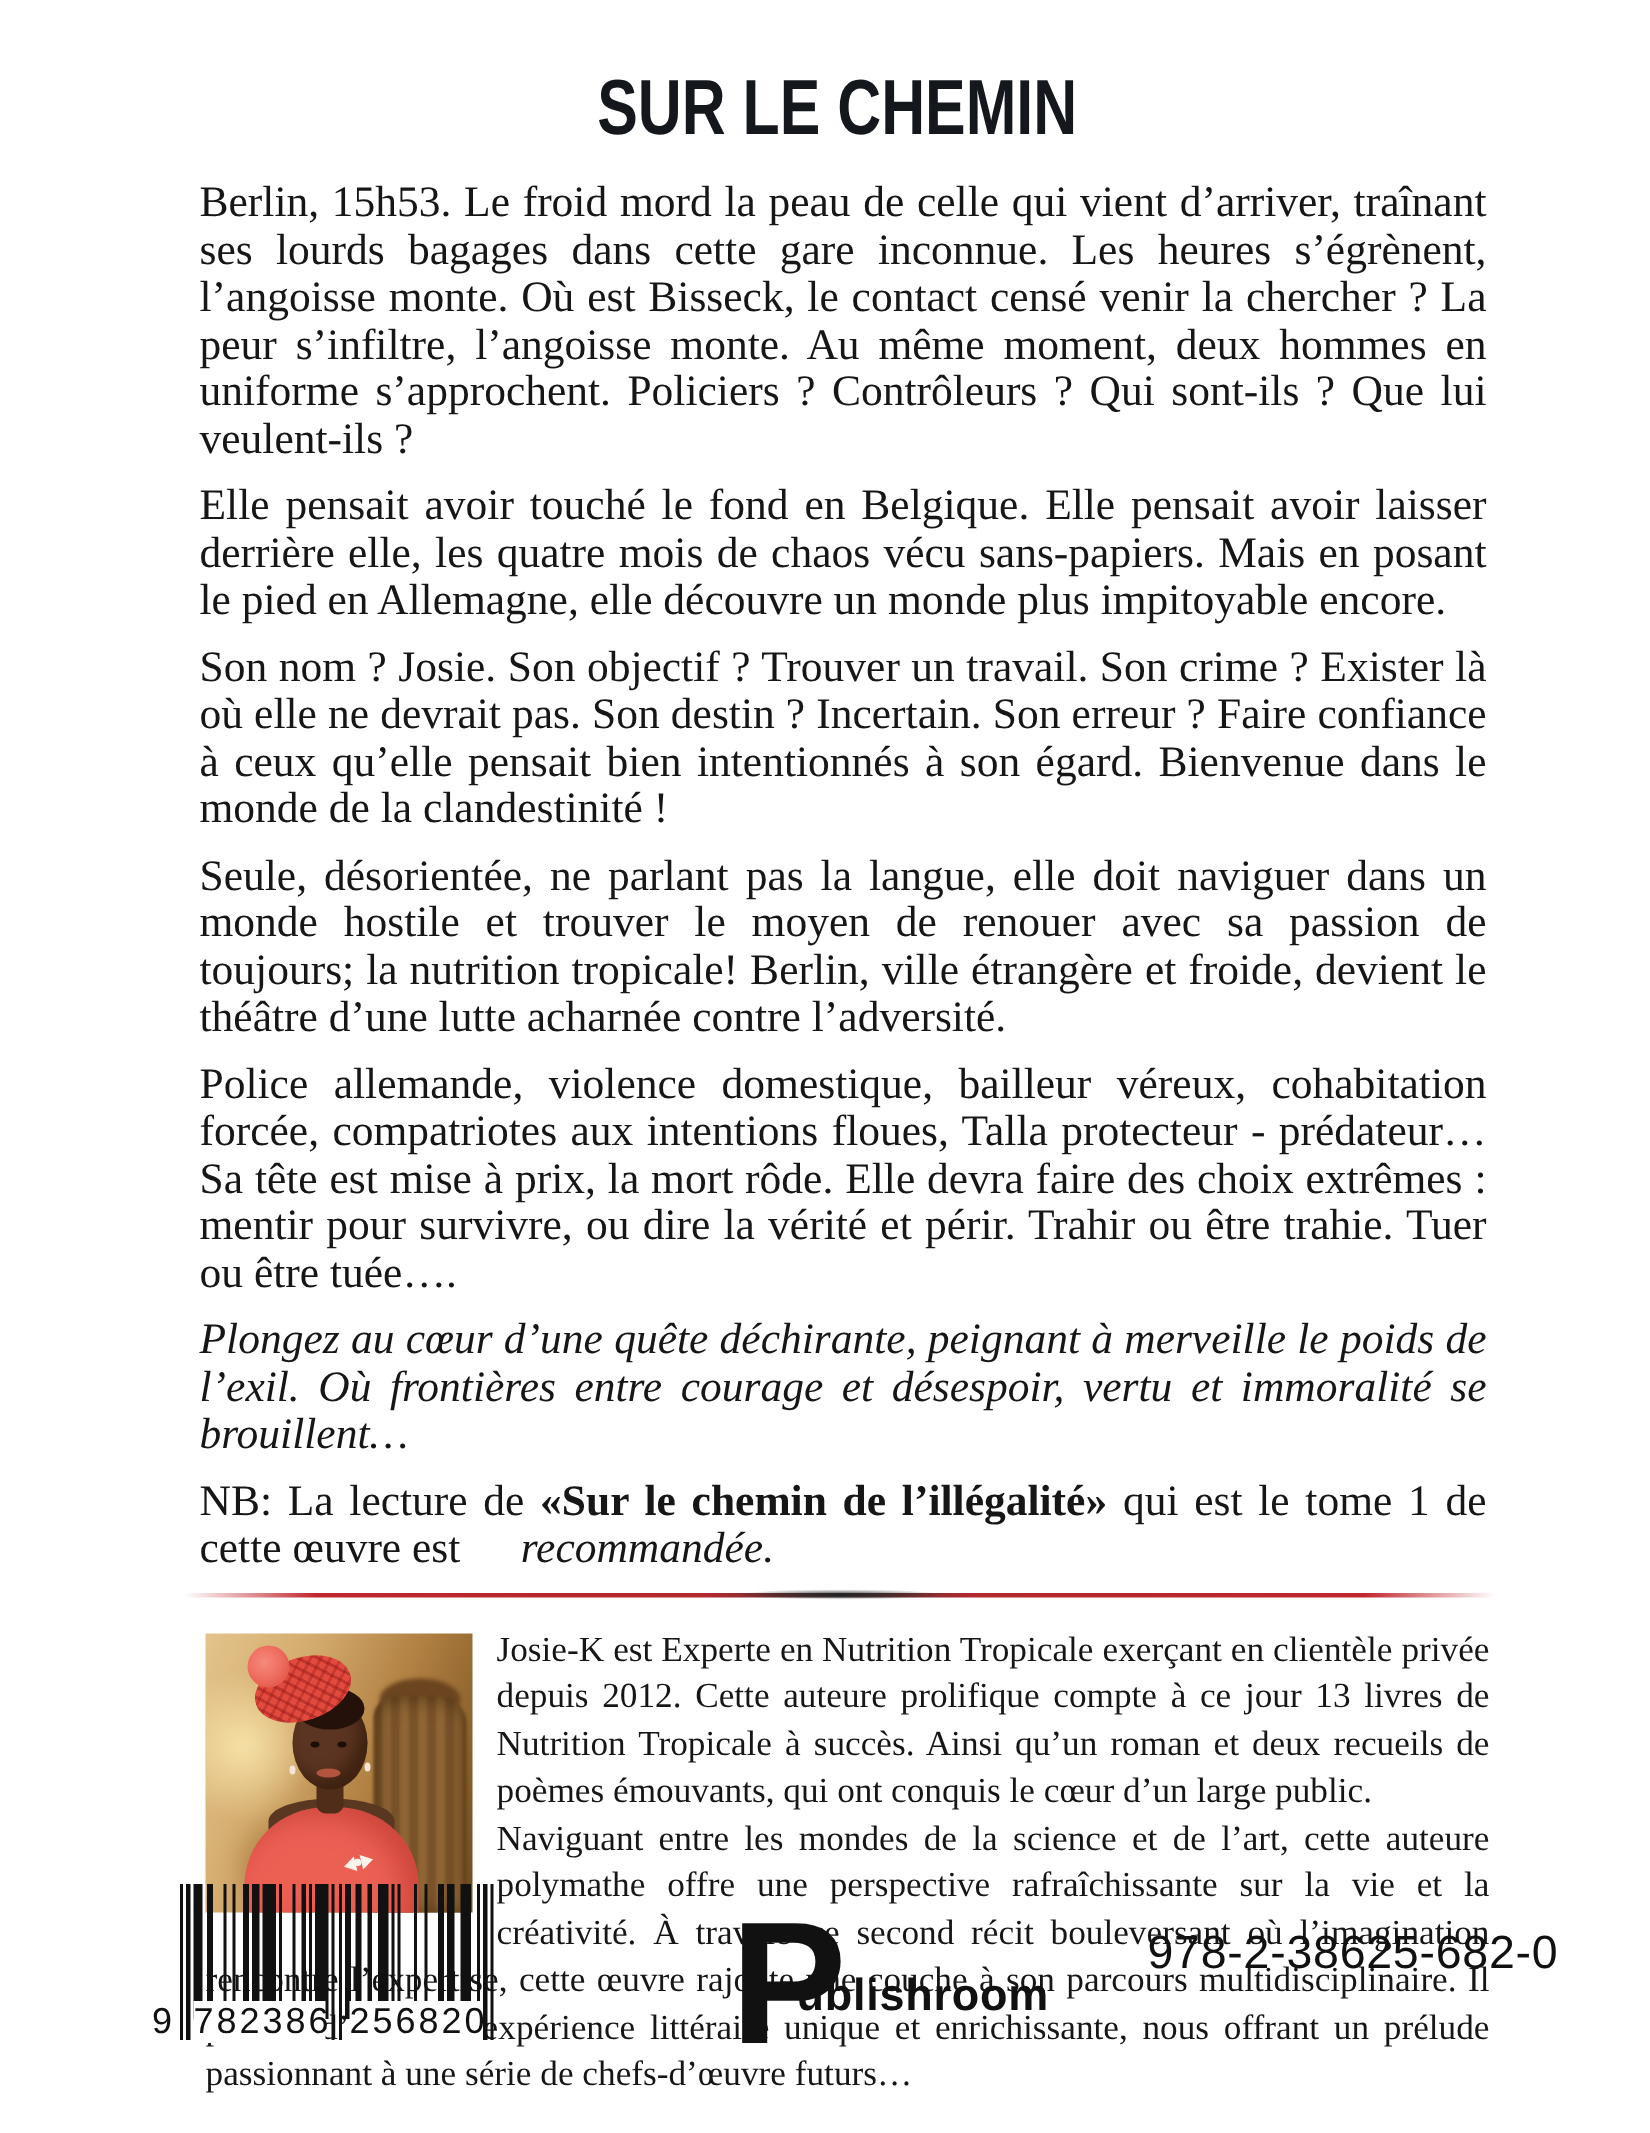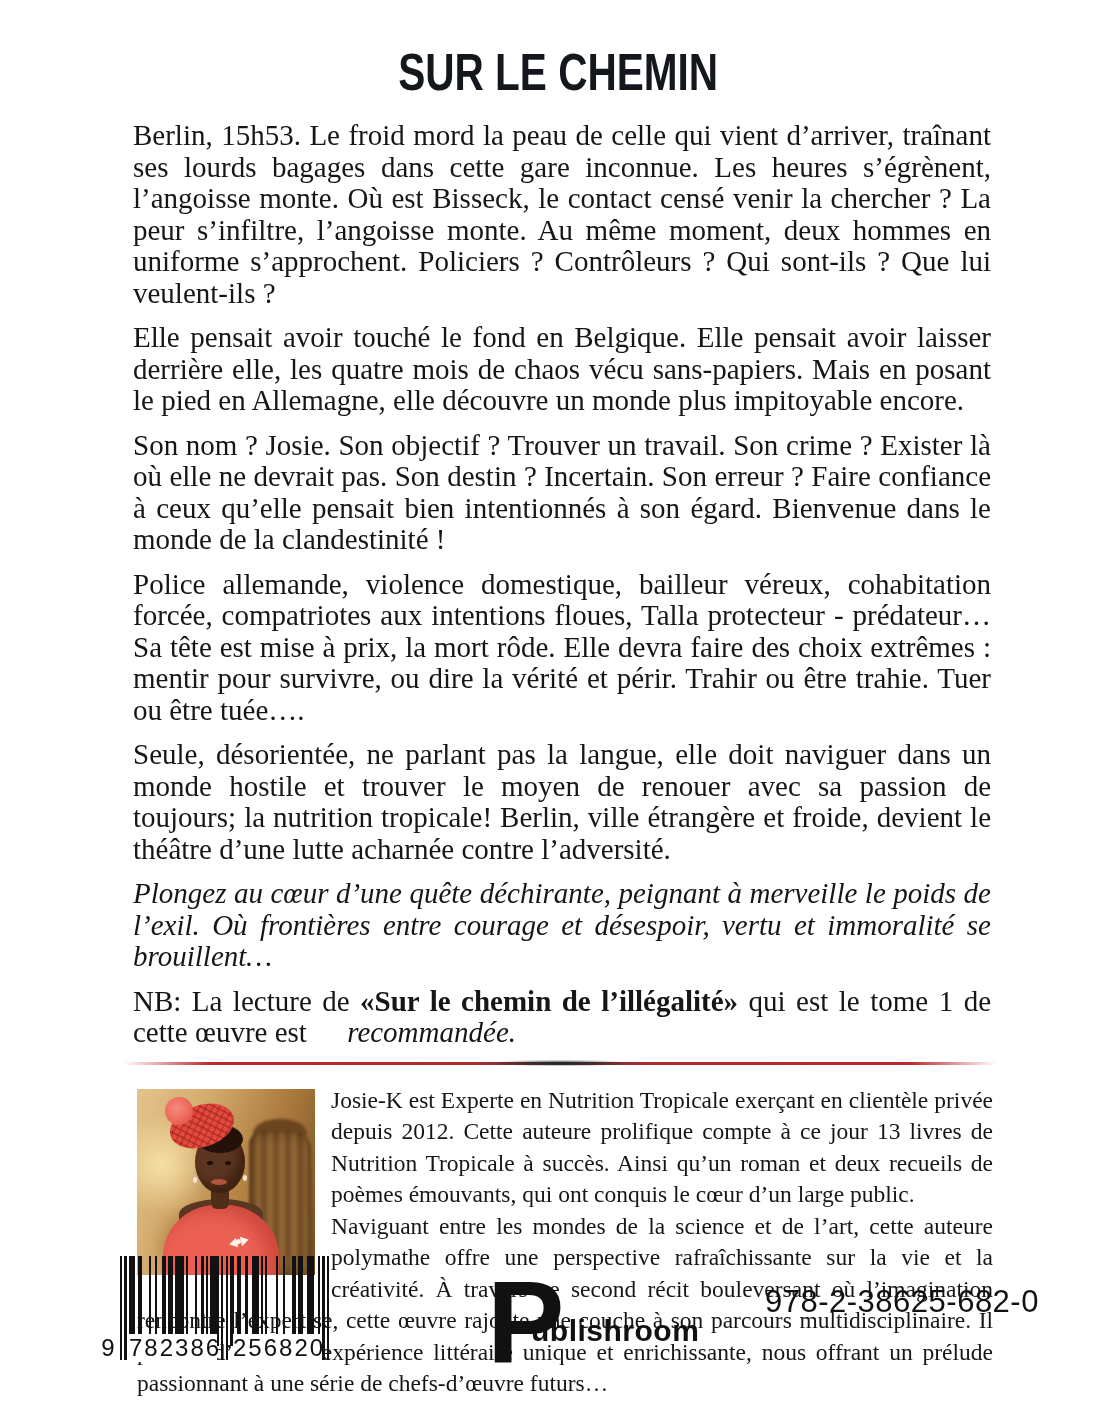--- a/index.html
+++ b/index.html
@@ -107,22 +107,22 @@
 <div class="title-block">
   <div>
     <span class="title-line1">SUR LE CHEMIN</span>
   </div>
 </div>
 
 <div class="synopsis">
   <p>Berlin, 15h53. Le froid mord la peau de celle qui vient d’arriver, traînant ses lourds bagages dans cette gare inconnue. Les heures s’égrènent, l’angoisse monte. Où est Bisseck, le contact censé venir la chercher ? La peur s’infiltre, l’angoisse monte. Au même moment, deux hommes en uniforme s’approchent. Policiers ? Contrôleurs ? Qui sont-ils ? Que lui veulent-ils ?</p>
   <p>Elle pensait avoir touché le fond en Belgique. Elle pensait avoir laisser derrière elle, les quatre mois de chaos vécu sans-papiers. Mais en posant le pied en Allemagne, elle découvre un monde plus impitoyable encore.</p>
   <p>Son nom ? Josie. Son objectif ? Trouver un travail. Son crime ? Exister là où elle ne devrait pas. Son destin ? Incertain. Son erreur ? Faire confiance à ceux qu’elle pensait bien intentionnés à son égard. Bienvenue dans le monde de la clandestinité !</p>
+  <p>Seule, désorientée, ne parlant pas la langue, elle doit naviguer dans un monde hostile et trouver le moyen de renouer avec sa passion de toujours; la nutrition tropicale! Berlin, ville étrangère et froide, devient le théâtre d’une lutte acharnée contre l’adversité.</p>
   <p>Police allemande, violence domestique, bailleur véreux, cohabitation forcée, compatriotes aux intentions floues, Talla protecteur - prédateur… Sa tête est mise à prix, la mort rôde. Elle devra faire des choix extrêmes : mentir pour survivre, ou dire la vérité et périr. Trahir ou être trahie. Tuer ou être tuée….</p>
-  <p>Seule, désorientée, ne parlant pas la langue, elle doit naviguer dans un monde hostile et trouver le moyen de renouer avec sa passion de toujours; la nutrition tropicale! Berlin, ville étrangère et froide, devient le théâtre d’une lutte acharnée contre l’adversité.</p>
   <p class="quote-para">Plongez au cœur d’une quête déchirante, peignant à merveille le poids de l’exil. Où frontières entre courage et désespoir, vertu et immoralité se brouillent…</p>
   <p><span>NB: La lecture de </span><span class="nb-bold">«Sur le chemin de l’illégalité»</span><span> qui est le tome 1 de cette œuvre est </span><span class="nb-italic">recommandée.</span></p>
 </div>
 
 <div class="divider"></div>
 
 <div class="author-section">
   <div class="author-photo">
     <div class="photo-bokeh1"></div>
     <div class="photo-bokeh2"></div>

